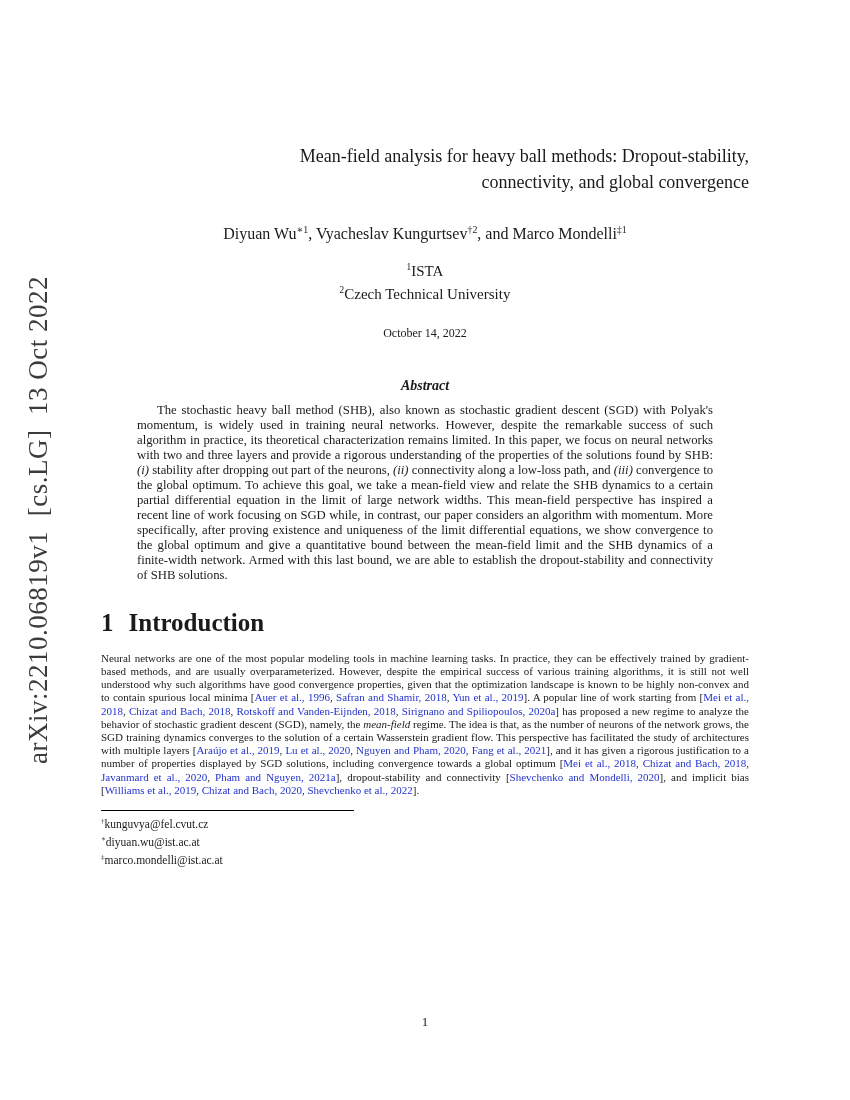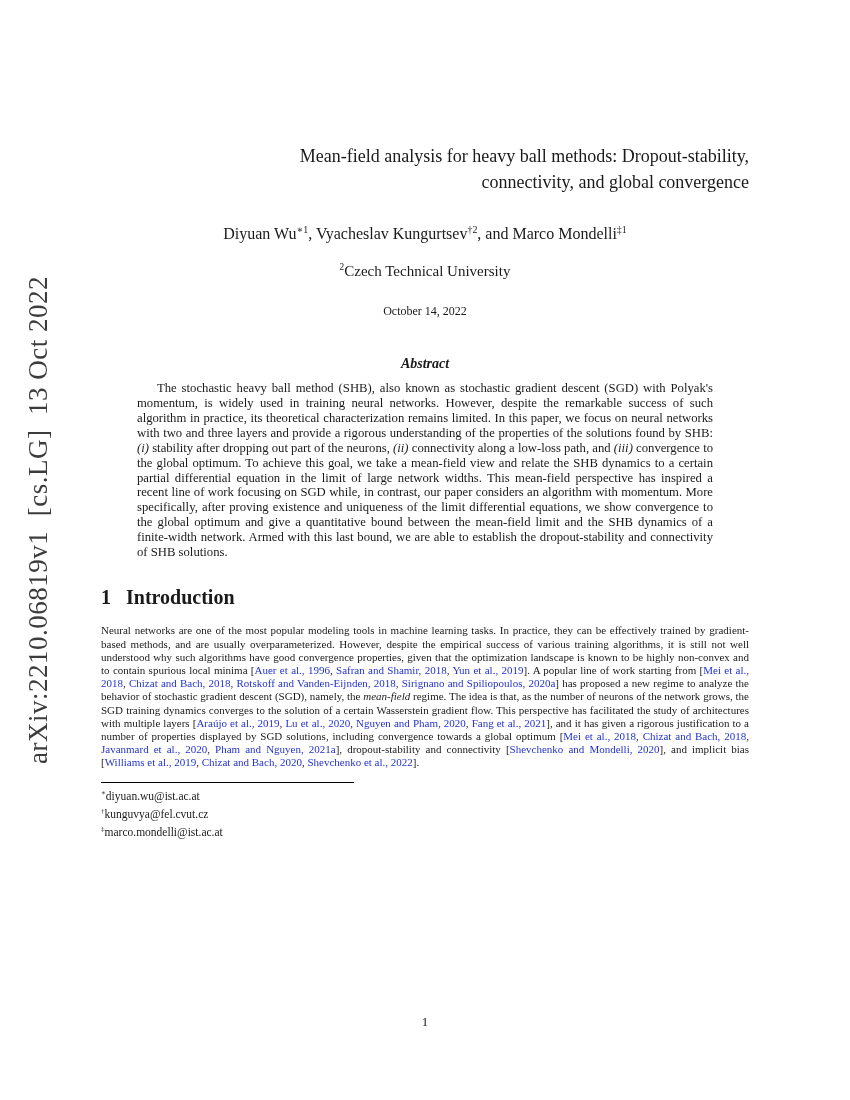--- a/index.html
+++ b/index.html
@@ -40,21 +40,21 @@
   .abstract-heading { margin-top: 37px; text-align: center; font-weight: bold; font-size: 14px; font-style: italic; }
   .abstract-text {
     margin: 9px auto 0 auto;
     width: 576px;
     font-size: 12.7px;
     line-height: 1.18;
     text-align: justify;
     text-indent: 20px;
   }
 
-  .section-heading { margin: 26px 0 0 0; font-size: 20px; font-weight: bold; }
+  .section-heading { margin: 26px 0 0 0; font-size: 25px; font-weight: bold; }
   .section-number { margin-right: 15px; }
 
   .body-text {
     margin: 15px 0 0 0;
     font-size: 11px;
     line-height: 1.2;
     text-align: justify;
   }
 
   .cite-link { color: var(--link-color, #2433cc); cursor: pointer; }
@@ -75,40 +75,41 @@
   <div class="content">
 
     <h1 class="title" id="title">
         <div>Mean-field analysis for heavy ball methods: Dropout-stability,</div>
         <div>connectivity, and global convergence</div>
       </h1>
 
     <div class="authors" id="authors"><span>Diyuan Wu</span><sup>∗1</sup><span>, </span><span>Vyacheslav Kungurtsev</span><sup>†2</sup><span>, and </span><span>Marco Mondelli</span><sup>‡1</sup></div>
 
     <div class="affiliations" id="affiliations">
+        <div><sup>1</sup><span>ISTA</span></div>
         <div><sup>2</sup><span>Czech Technical University</span></div>
       </div>
 
     <div class="date">October 14, 2022</div>
 
     <div class="abstract">
       <div class="abstract-heading">Abstract</div>
       <p class="abstract-text" id="abstract-text"><span>The stochastic heavy ball method (SHB), also known as stochastic gradient descent (SGD) with Polyak's momentum, is widely used in training neural networks. However, despite the remarkable success of such algorithm in practice, its theoretical characterization remains limited. In this paper, we focus on neural networks with two and three layers and provide a rigorous understanding of the properties of the solutions found by SHB: </span><span class="it">(i)</span><span> stability after dropping out part of the neurons, </span><span class="it">(ii)</span><span> connectivity along a low-loss path, and </span><span class="it">(iii)</span><span> convergence to the global optimum. To achieve this goal, we take a mean-field view and relate the SHB dynamics to a certain partial differential equation in the limit of large network widths. This mean-field perspective has inspired a recent line of work focusing on SGD while, in contrast, our paper considers an algorithm with momentum. More specifically, after proving existence and uniqueness of the limit differential equations, we show convergence to the global optimum and give a quantitative bound between the mean-field limit and the SHB dynamics of a finite-width network. Armed with this last bound, we are able to establish the dropout-stability and connectivity of SHB solutions.</span></p>
     </div>
 
     <h2 class="section-heading">
       <span class="section-number">1</span><span>Introduction</span>
     </h2>
 
     <p class="body-text" id="intro-paragraph"><span>Neural networks are one of the most popular modeling tools in machine learning tasks. In practice, they can be effectively trained by gradient-based methods, and are usually overparameterized. However, despite the empirical success of various training algorithms, it is still not well understood why such algorithms have good convergence properties, given that the optimization landscape is known to be highly non-convex and to contain spurious local minima [</span><span class="cite-link">Auer et al., 1996</span><span>, </span><span class="cite-link">Safran and Shamir, 2018</span><span>, </span><span class="cite-link">Yun et al., 2019</span><span>]. A popular line of work starting from [</span><span class="cite-link">Mei et al., 2018</span><span>, </span><span class="cite-link">Chizat and Bach, 2018</span><span>, </span><span class="cite-link">Rotskoff and Vanden-Eijnden, 2018</span><span>, </span><span class="cite-link">Sirignano and Spiliopoulos, 2020a</span><span>] has proposed a new regime to analyze the behavior of stochastic gradient descent (SGD), namely, the </span><span class="it">mean-field</span><span> regime. The idea is that, as the number of neurons of the network grows, the SGD training dynamics converges to the solution of a certain Wasserstein gradient flow. This perspective has facilitated the study of architectures with multiple layers [</span><span class="cite-link">Araújo et al., 2019</span><span>, </span><span class="cite-link">Lu et al., 2020</span><span>, </span><span class="cite-link">Nguyen and Pham, 2020</span><span>, </span><span class="cite-link">Fang et al., 2021</span><span>], and it has given a rigorous justification to a number of properties displayed by SGD solutions, including convergence towards a global optimum [</span><span class="cite-link">Mei et al., 2018</span><span>, </span><span class="cite-link">Chizat and Bach, 2018</span><span>, </span><span class="cite-link">Javanmard et al., 2020</span><span>, </span><span class="cite-link">Pham and Nguyen, 2021a</span><span>], dropout-stability and connectivity [</span><span class="cite-link">Shevchenko and Mondelli, 2020</span><span>], and implicit bias [</span><span class="cite-link">Williams et al., 2019</span><span>, </span><span class="cite-link">Chizat and Bach, 2020</span><span>, </span><span class="cite-link">Shevchenko et al., 2022</span><span>].</span></p>
 
     <div class="footnote-rule"></div>
     <div class="footnotes" id="footnotes">
+        <div><sup>†</sup><span>kunguvya@fel.cvut.cz</span></div>
         <div><sup>∗</sup><span>diyuan.wu@ist.ac.at</span></div>
-        <div><sup>†</sup><span>kunguvya@fel.cvut.cz</span></div>
         <div><sup>‡</sup><span>marco.mondelli@ist.ac.at</span></div>
       </div>
 
   </div>
 
   <div class="page-number">1</div>
 
 </div>
 
 </body></html>

